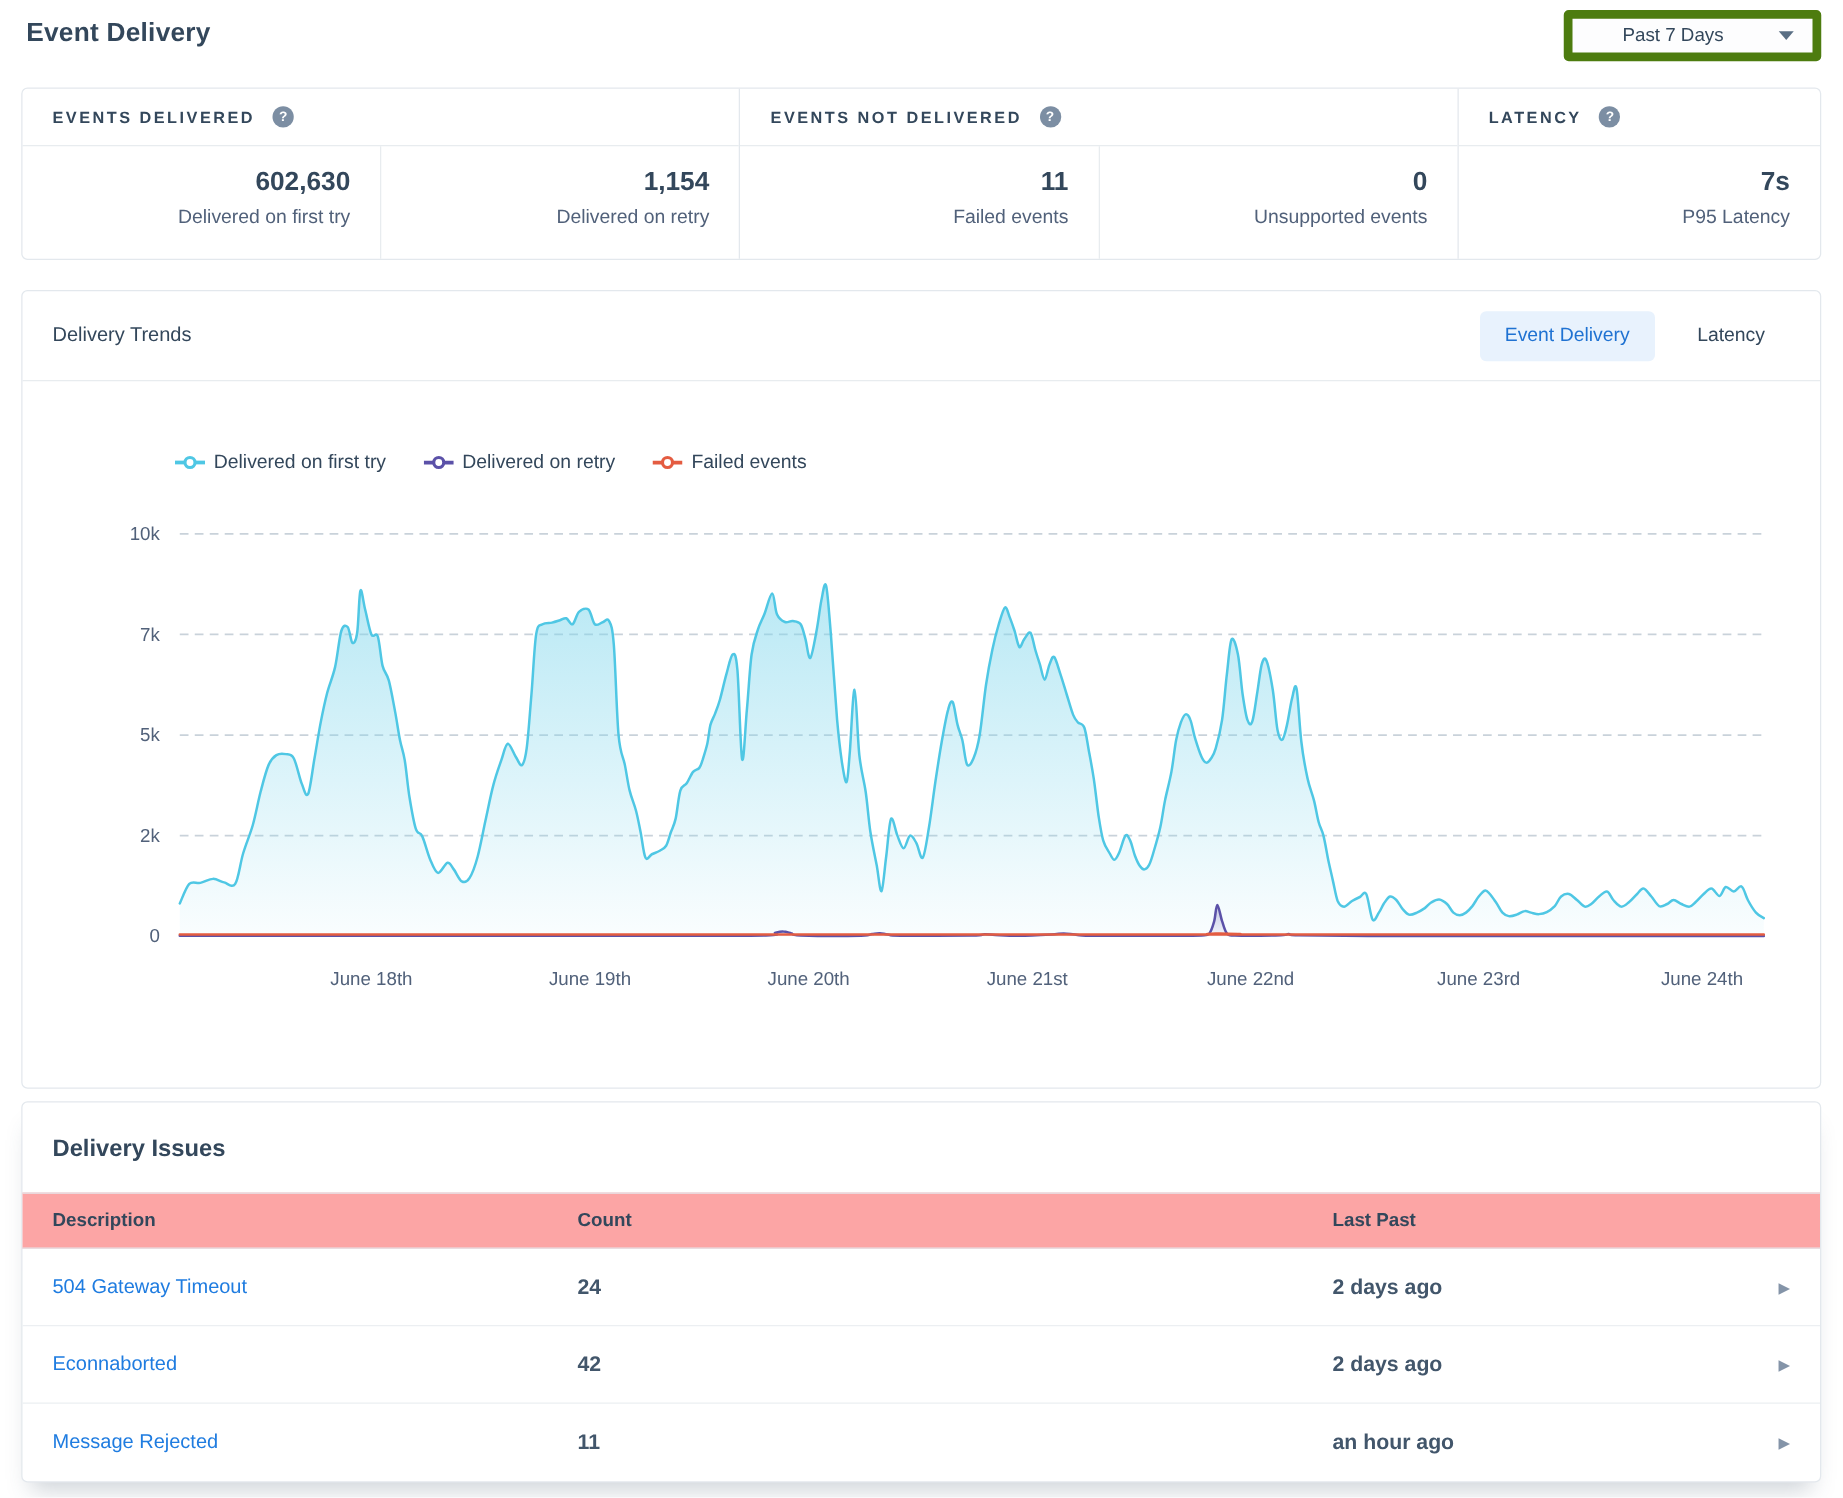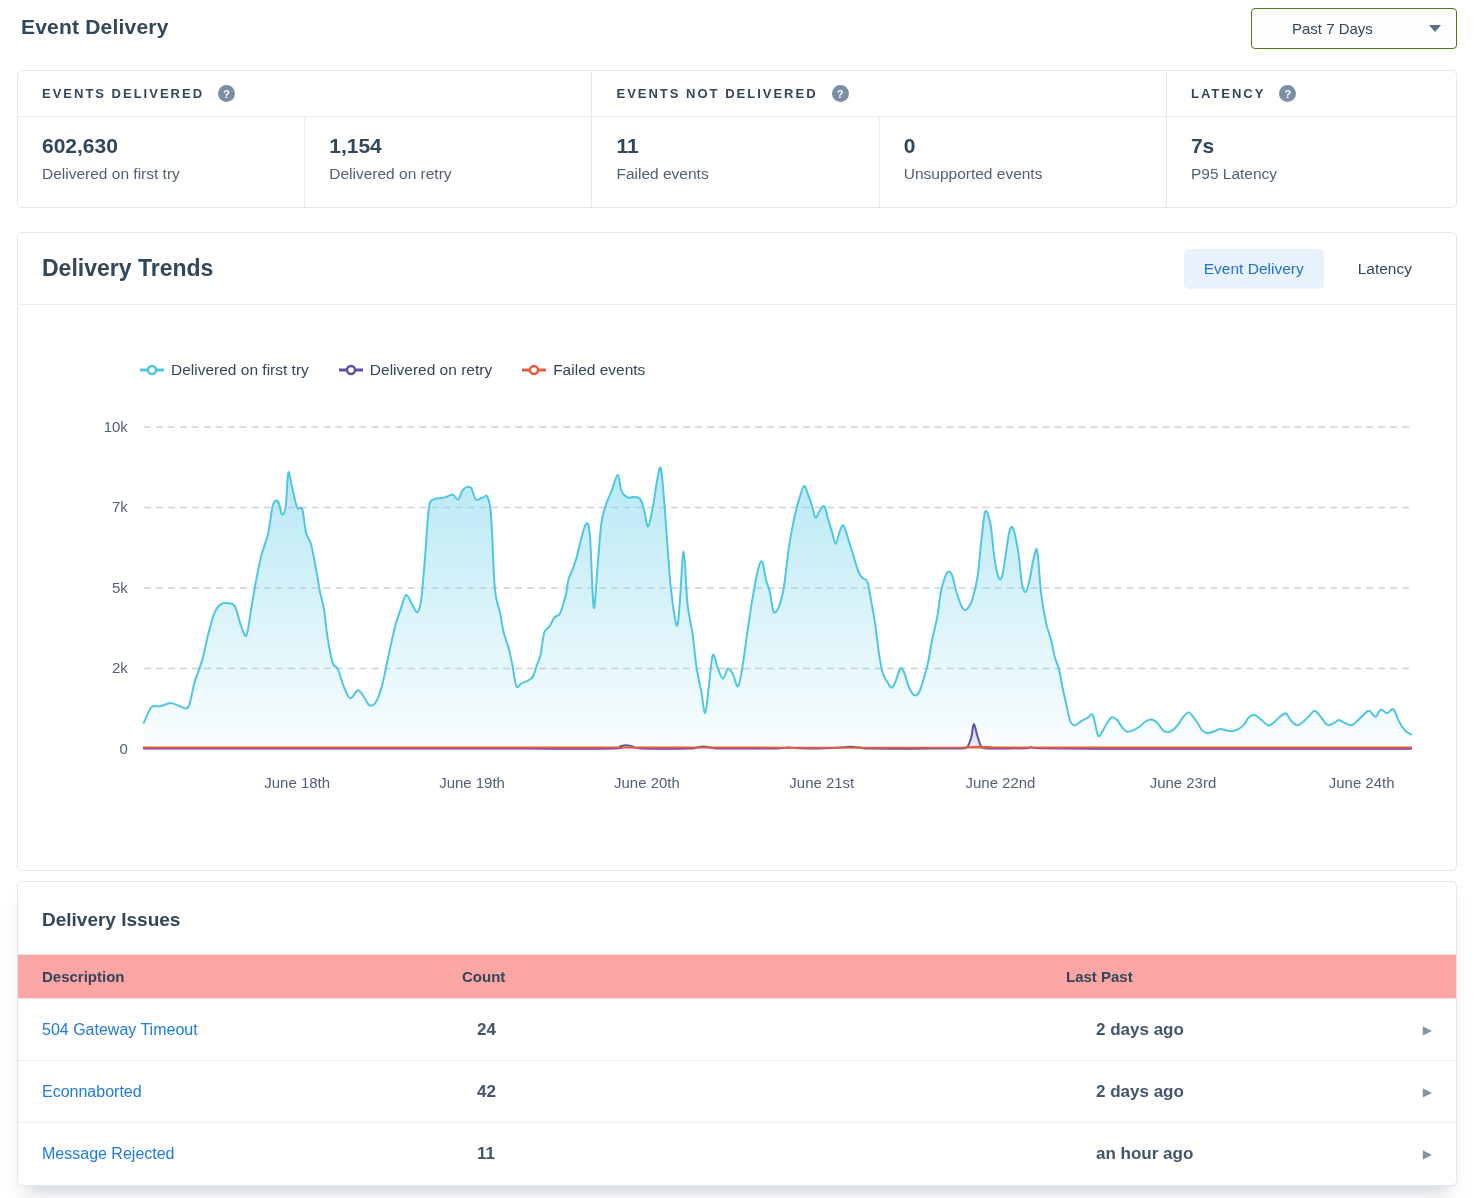--- a/index.html
+++ b/index.html
@@ -4,61 +4,61 @@
 <style>
   * { box-sizing: border-box; margin: 0; padding: 0; }
   html,body { width:1474px; height:1198px; overflow:hidden; background:#fff;
     font-family:"Liberation Sans","DejaVu Sans",sans-serif; color:#33475b; }
   .page { padding: 0 17px; }
 
   
   .top-header { display:flex; justify-content:space-between; align-items:flex-start; padding-top:15px; height:58px; }
   .page-title { font-size:21px; font-weight:700; letter-spacing:.2px; padding-left:4px; }
   .date-select { display:flex; align-items:center; justify-content:space-between; width:206px; height:41px;
-    border:1px solid #4d7c0f; border-radius:4px; background:#fdfdfe; padding:0 15px 0 40px; cursor:pointer; margin-top:-7px;gap:32px; }
+    border:7px solid #4d7c0f; border-radius:4px; background:#fdfdfe; padding:0 15px 0 40px; cursor:pointer; margin-top:-7px;gap:32px; }
   .date-select-label { font-size:15px; color:#33475b; }
   .caret-down { width:0; height:0; border-left:6px solid transparent; border-right:6px solid transparent; border-top:7px solid #596e84; }
 
   
   .card { border:1px solid #e3e8ed; border-radius:5px; background:#fff; }
 
   
   .stats-bar { display:flex; margin-top:12px; }
   .stat-group { flex:0 0 39.95%; border-right:1px solid #e3e8ed; }
   .stat-group:last-child { flex:0 0 20.1%; border-right:none; }
   .stat-group-header { display:flex; align-items:center; gap:14px; height:46px; padding:0 24px; border-bottom:1px solid #e8ecef; }
   .stat-group-title { font-size:13px; font-weight:700; letter-spacing:2px; color:#33475b; }
   .help-icon { width:17px; height:17px; border-radius:50%; background:#7c8ea3; color:#fff; font-size:11px; font-weight:700;
     display:flex; align-items:center; justify-content:center; cursor:pointer; }
   .stat-metrics { display:flex; }
-  .stat-metric { flex:1; padding:17px 24px 24px; }
+  .stat-metric { flex:1; padding:17px 24px 24px;text-align:right; }
   .stat-metric + .stat-metric { border-left:1px solid #e8ecef; }
   .stat-value { font-size:21px; font-weight:700; color:#33475b; }
   .stat-label { font-size:15.5px; color:#51617a; margin-top:7px; }
 
   
   .trends-card { margin-top:24px; }
   .trends-header { display:flex; align-items:center; justify-content:space-between; height:72px; padding:0 24px; border-bottom:1px solid #e8ecef; }
-  .trends-title { font-size:23px; font-weight:700; }
+  .trends-title { font-size:16px; font-weight:400; }
   .tabs { display:flex; align-items:center; gap:14px; }
   .tab { font-size:15.5px; padding:11px 20px; border-radius:5px; cursor:pointer; color:#33475b; }
   .tab.active { background:#e8f2fd; color:#1f72d2; font-weight:500; }
   .chart-body { position:relative; height:565px; }
   .legend { position:absolute; top:56px; left:122px; display:flex; gap:30px; }
   .legend-item { display:flex; align-items:center; gap:7px; cursor:pointer; }
   .legend-label { font-size:15.5px; color:#33475b; }
   #trend-chart-svg text { font-family:"Liberation Sans","DejaVu Sans",sans-serif; }
 
   
   .issues-card { margin-top:10px; box-shadow:0 14px 18px -8px rgba(60,80,100,.25); }
   .issues-title { font-size:19px; font-weight:600; padding:27px 24px 23px; }
   .issues-table .tr { display:grid; grid-template-columns:420px 604px 1fr 42px; align-items:center; padding:0 24px; }
   .issues-table .thead { background:#fca5a5; border-top:1px solid #e3e8ed; border-bottom:1px solid #e3e8ed; height:45px; }
   .issues-table .th { font-size:15px; font-weight:700; color:#33475b; }
-  .issues-table .row { height:62px; border-bottom:1px solid #eceff2;gap:15px; }
+  .issues-table .row { height:62px; border-bottom:1px solid #eceff2; }
   .issues-table .row:last-child { border-bottom:none; }
   .issue-link { font-size:16px; color:#1f7ce0; text-decoration:none; cursor:pointer; }
   .td { font-size:17px; color:#42566b;font-weight:bold; }
   .row-chevron { justify-self:end; color:#8494a8; font-size:12px; cursor:pointer; background:none; border:none; }
 </style>
 </head>
 <body>
 
 <div class="page">
 

